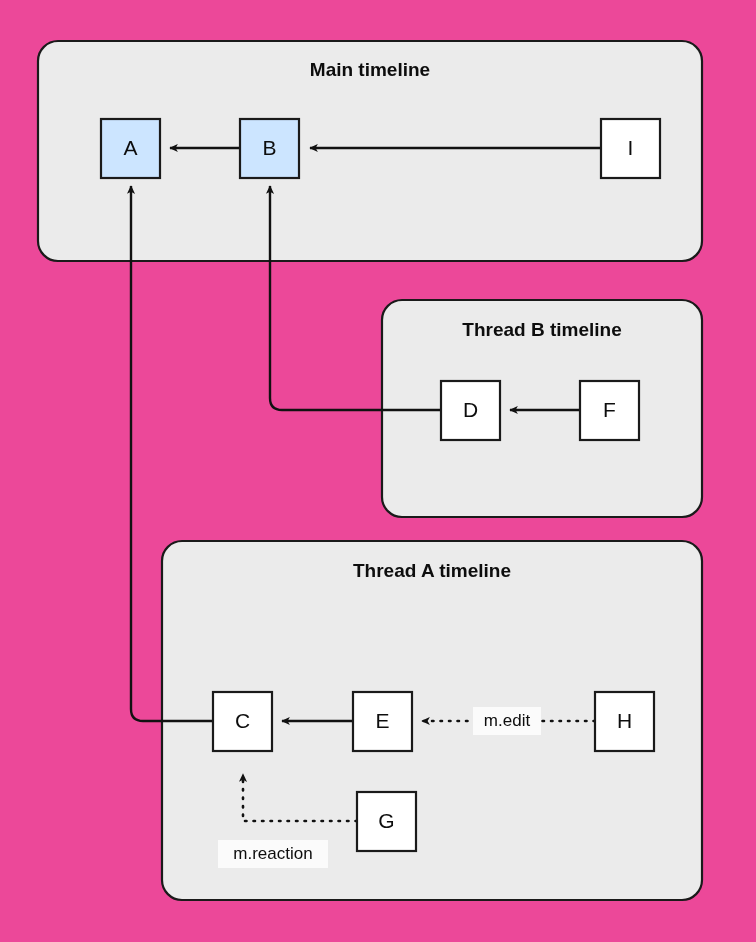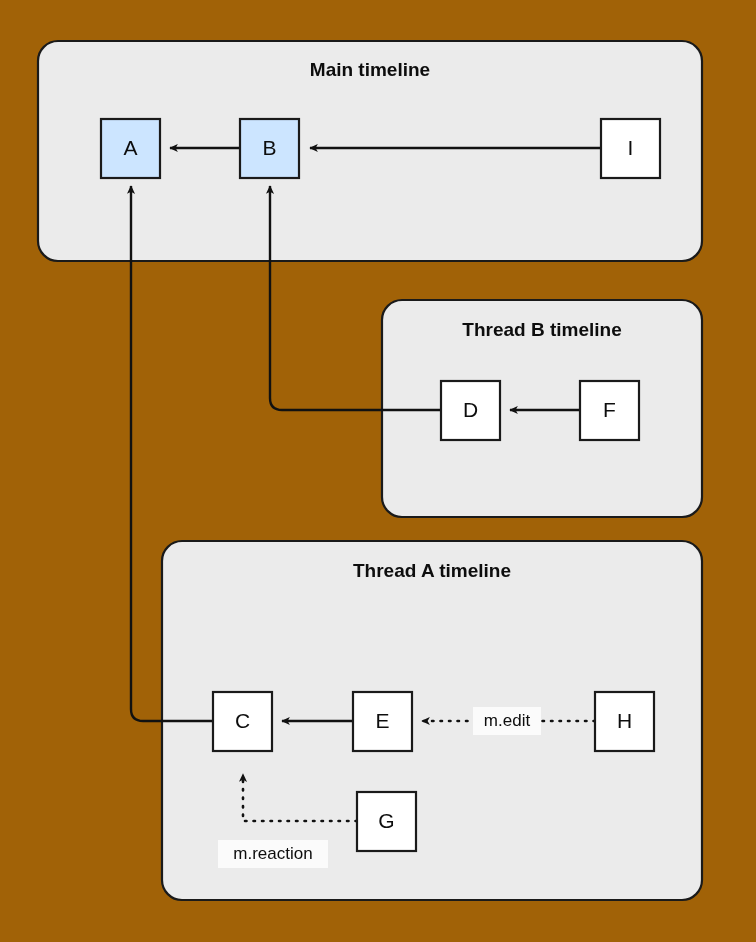--- a/index.html
+++ b/index.html
@@ -8,21 +8,21 @@
     padding: 0;
     background: #ffffff;
   }
   body {
     font-family: "Liberation Sans", "DejaVu Sans", sans-serif;
   }
   #canvas {
     position: relative;
     width: 756px;
     height: 942px;
-    background: #a16207;
+    background: #ec4899;
     overflow: hidden;
   }
   #diagram-svg {
     position: absolute;
     left: 0;
     top: 0;
     width: 756px;
     height: 942px;
     display: block;
   }

